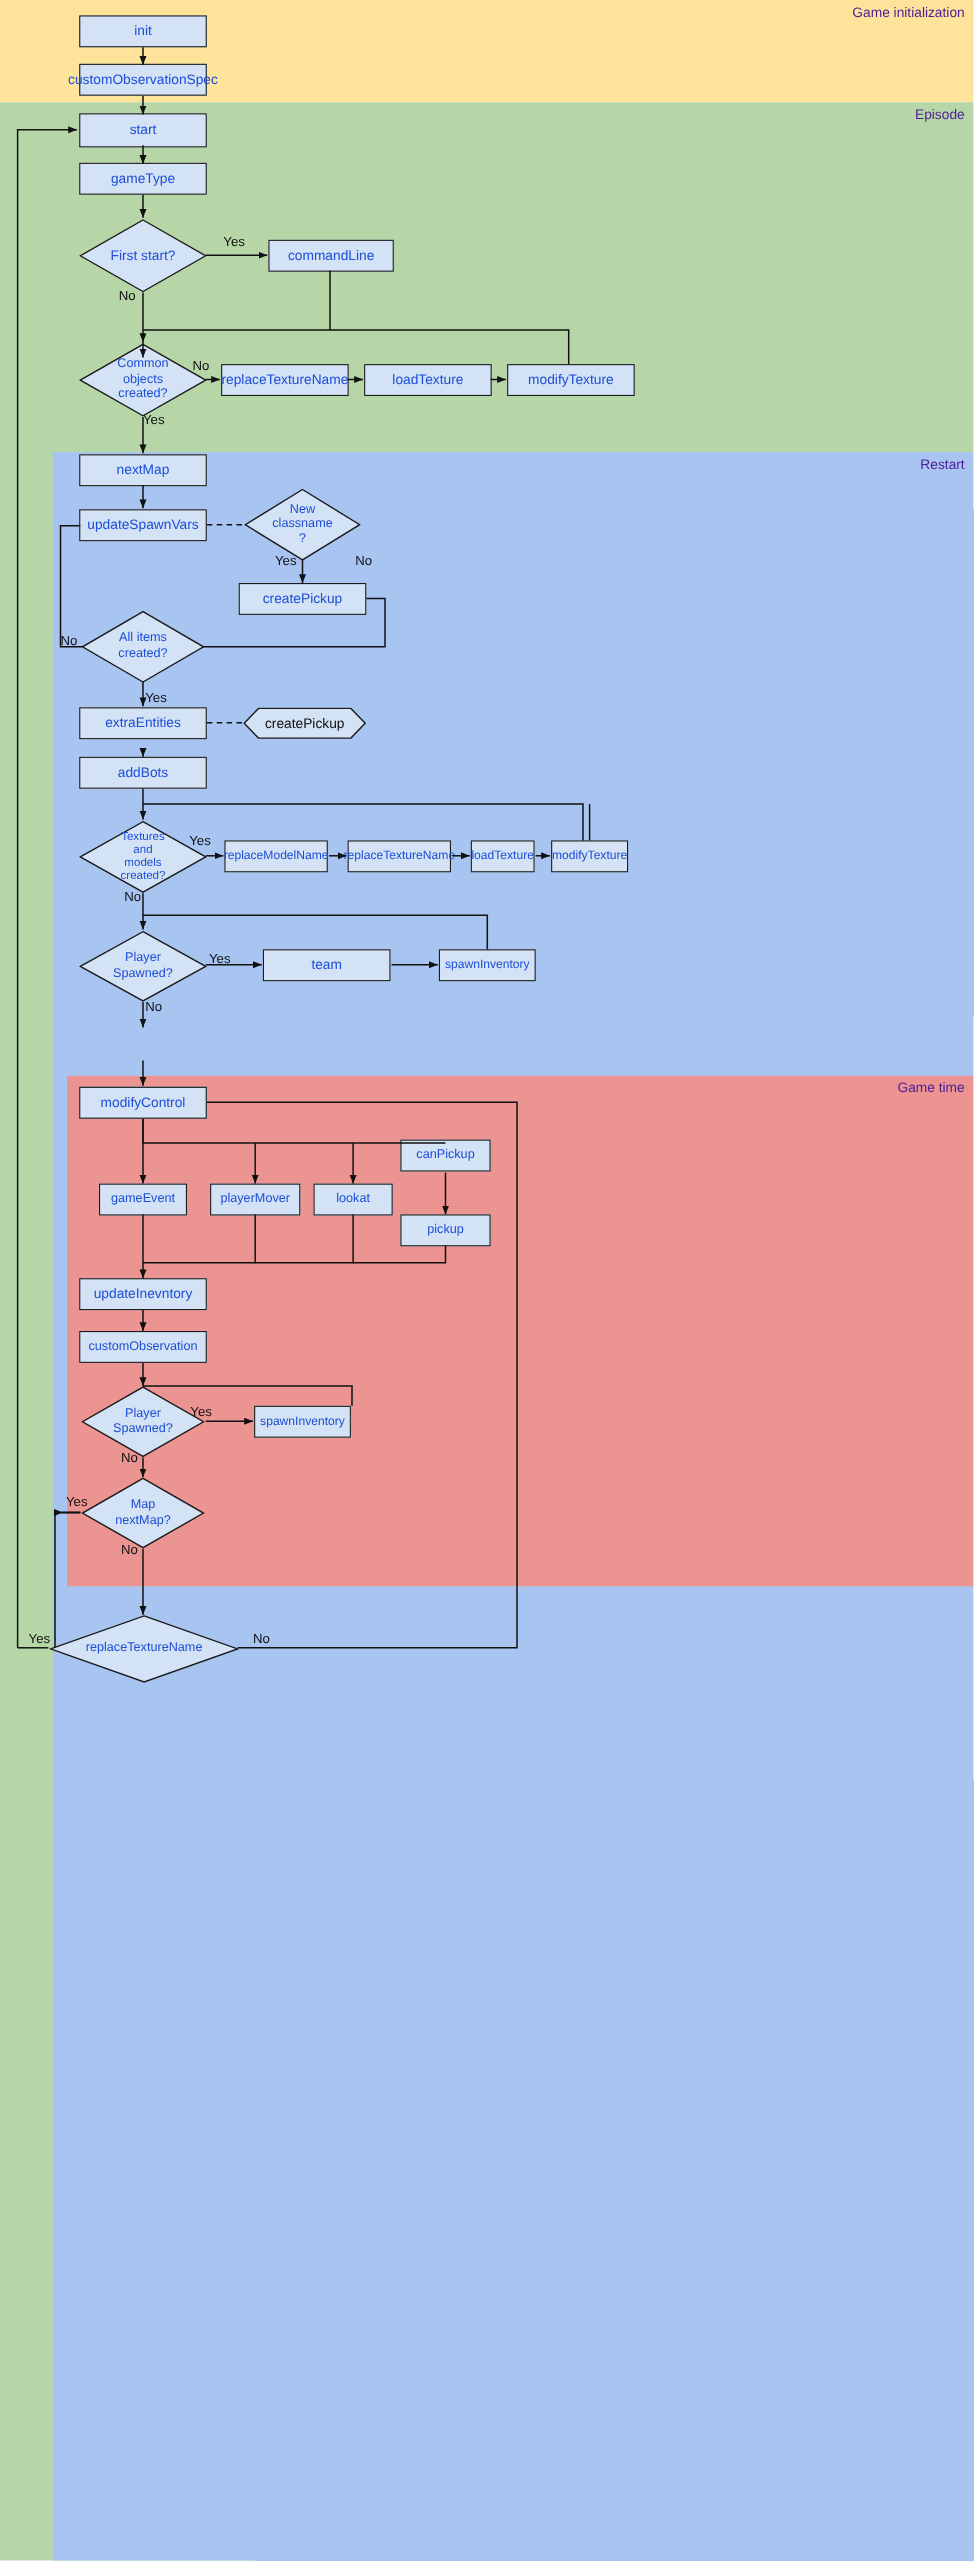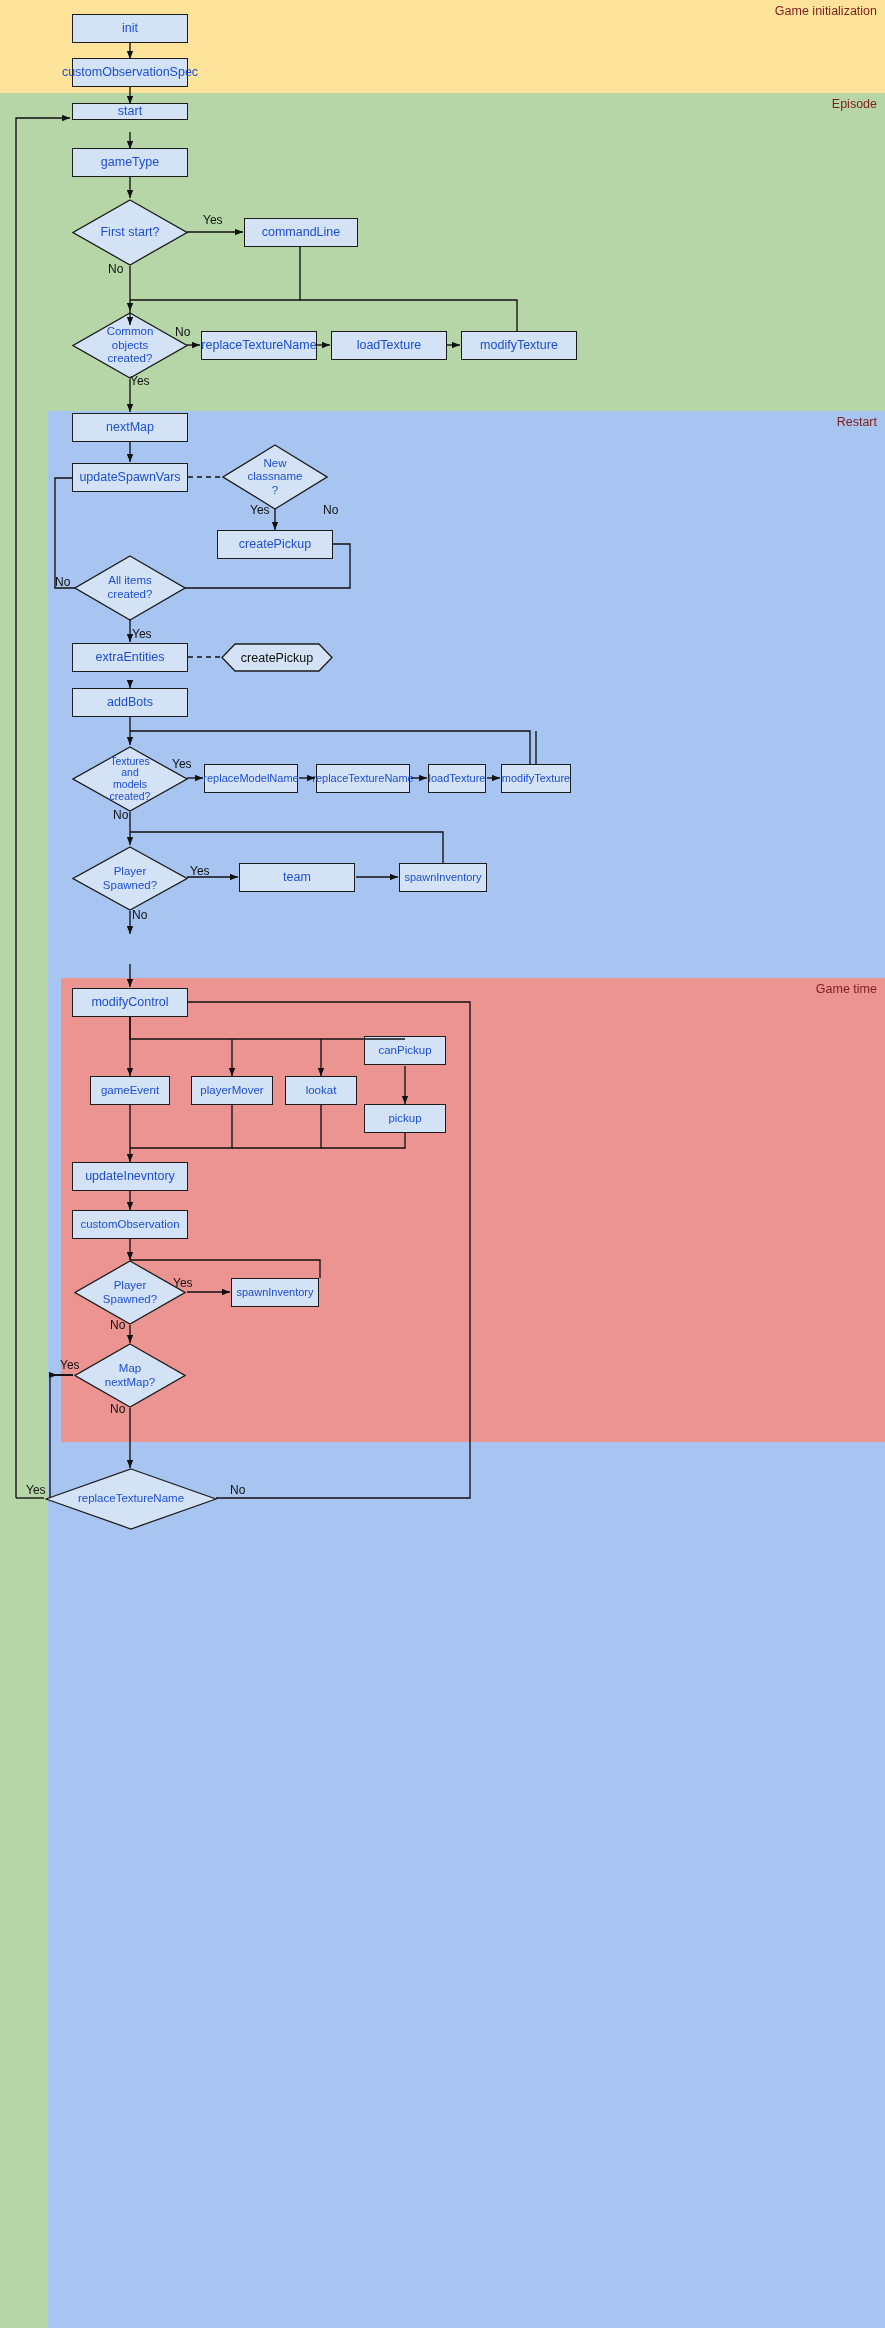--- a/index.html
+++ b/index.html
@@ -1,21 +1,21 @@
 <!DOCTYPE html>
 <html><head>
 <meta charset="utf-8">
 <style>
   html,body{margin:0;padding:0;background:#ffffff;}
   body{font-family:"Liberation Sans", sans-serif;}
   #stage{position:relative;width:885px;height:2328px;overflow:hidden;background:#fff;}
 
   
   .band{position:absolute;box-sizing:border-box;}
-  .band-label{position:absolute;right:8px;top:4px;font-size:12.5px;color:#7f1d1d;white-space:nowrap;}
+  .band-label{position:absolute;right:8px;top:4px;font-size:12.5px;color:#4c1d95;white-space:nowrap;}
 
   
   .node{position:absolute;box-sizing:border-box;display:flex;align-items:center;justify-content:center;
         text-align:center;font-size:12.5px;color:#1d4ed8;line-height:1.18;}
   .proc{background:#d3e2f4;border:1.3px solid #1c1c1c;}
   .diamond{background:transparent;border:none;}
   .diamond .dshape{position:absolute;left:0;top:0;width:100%;height:100%;}
   .diamond .dtext{position:relative;z-index:2;width:100%;padding:0 6px;box-sizing:border-box;}
   .hexa{position:absolute;}
   .hexa .hshape{position:absolute;left:0;top:0;width:100%;height:100%;}
@@ -169,21 +169,21 @@
   </svg>
 
   <div class="node proc" style="left:72px;top:14px;width:116px;height:29px;">
     <span>init</span>
   </div>
 
   <div class="node proc" style="left:72px;top:58px;width:116px;height:29px;">
     <span>customObservationSpec</span>
   </div>
 
-  <div class="node proc" style="left:72px;top:103px;width:116px;height:17px;">
+  <div class="node proc" style="left:72px;top:103px;width:116px;height:31px;">
     <span>start</span>
   </div>
 
   <div class="node proc" style="left:72px;top:148px;width:116px;height:29px;">
     <span>gameType</span>
   </div>
 
   <div class="node diamond" style="left:72px;top:199px;width:116px;height:67px;">
     <svg class="dshape" viewBox="0 0 116 67" preserveAspectRatio="none">
       <polygon points="58,1 115,33.5 58,66 1,33.5" fill="#d3e2f4" stroke="#1c1c1c" stroke-width="1.3"></polygon>

